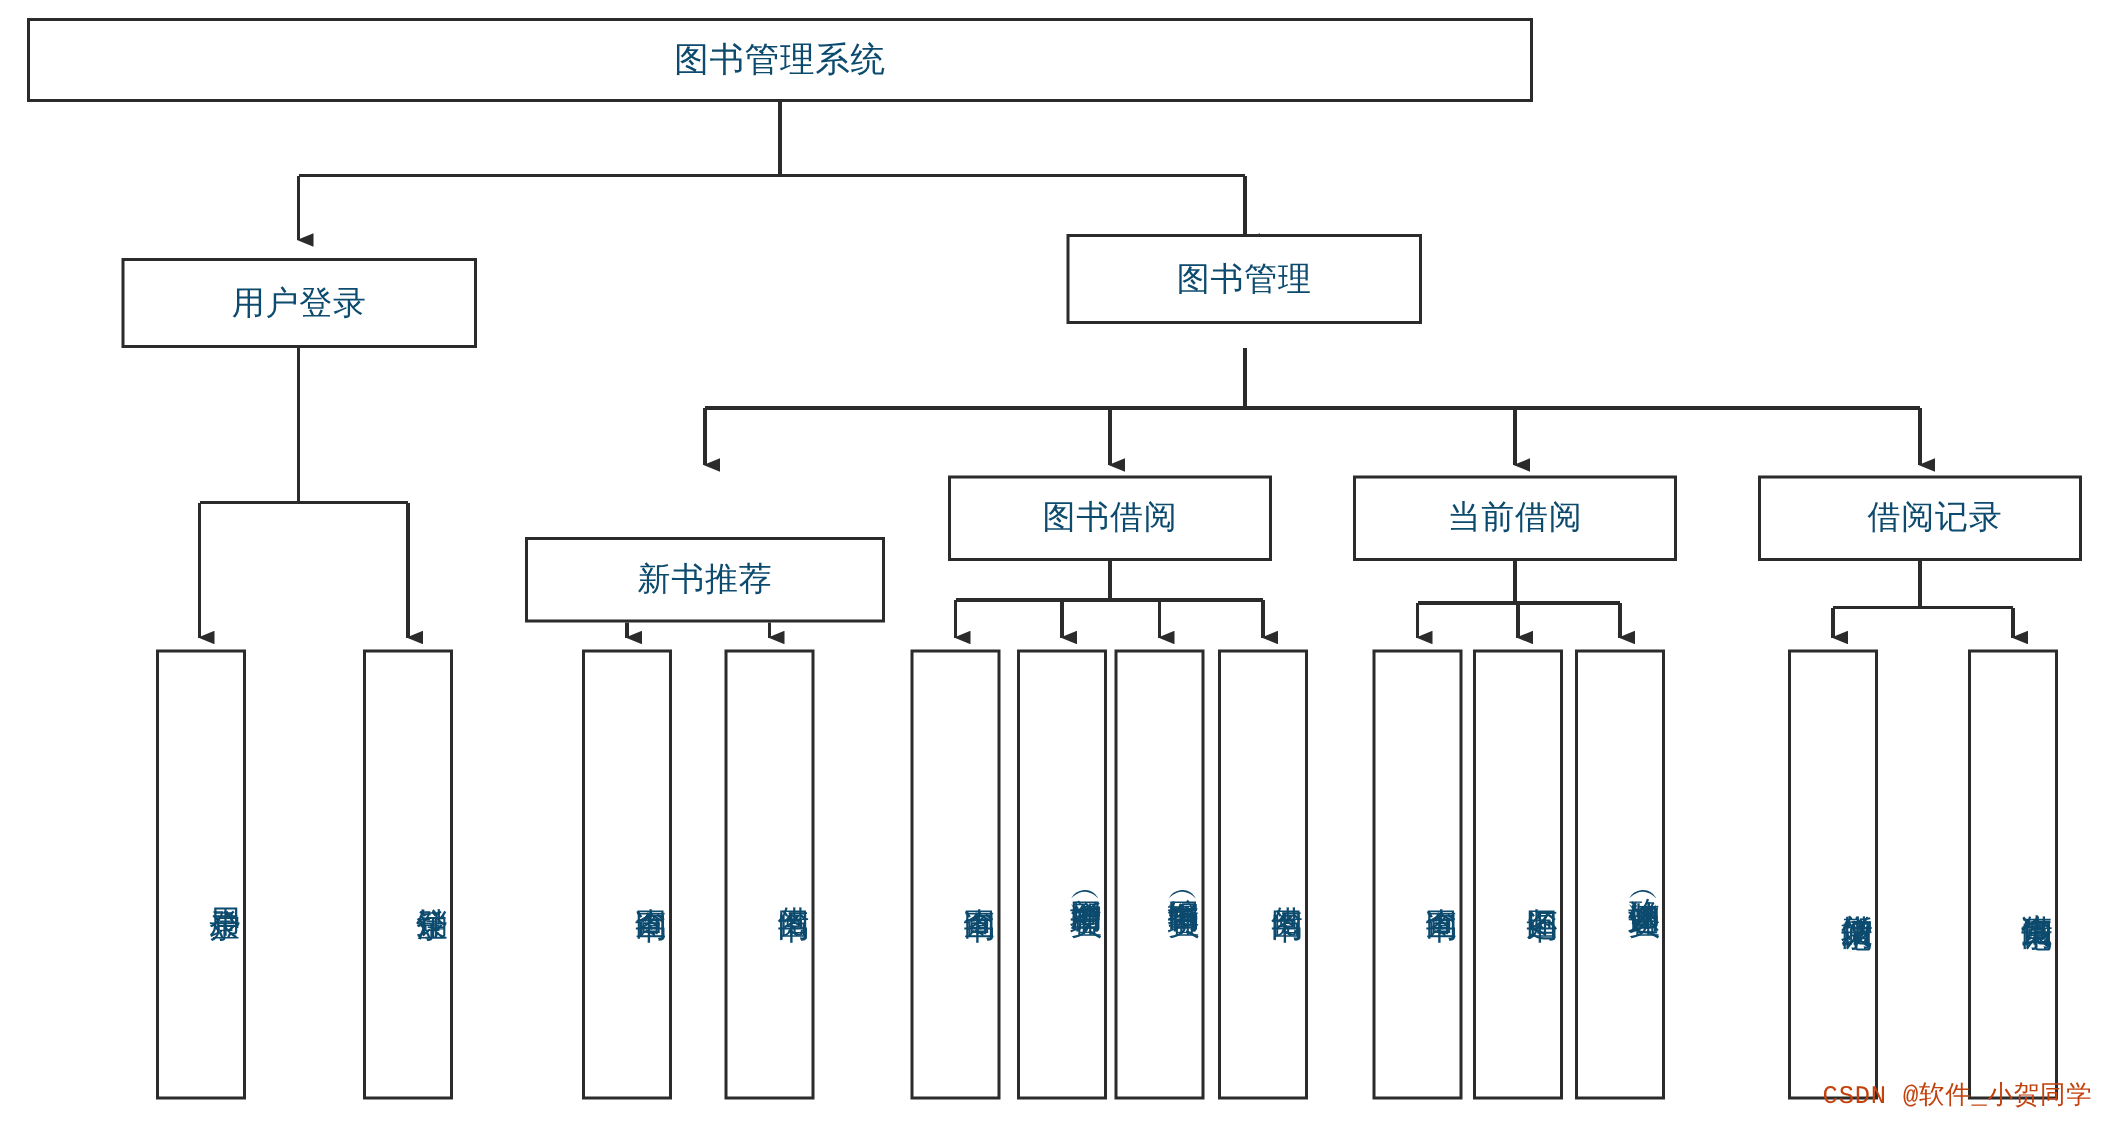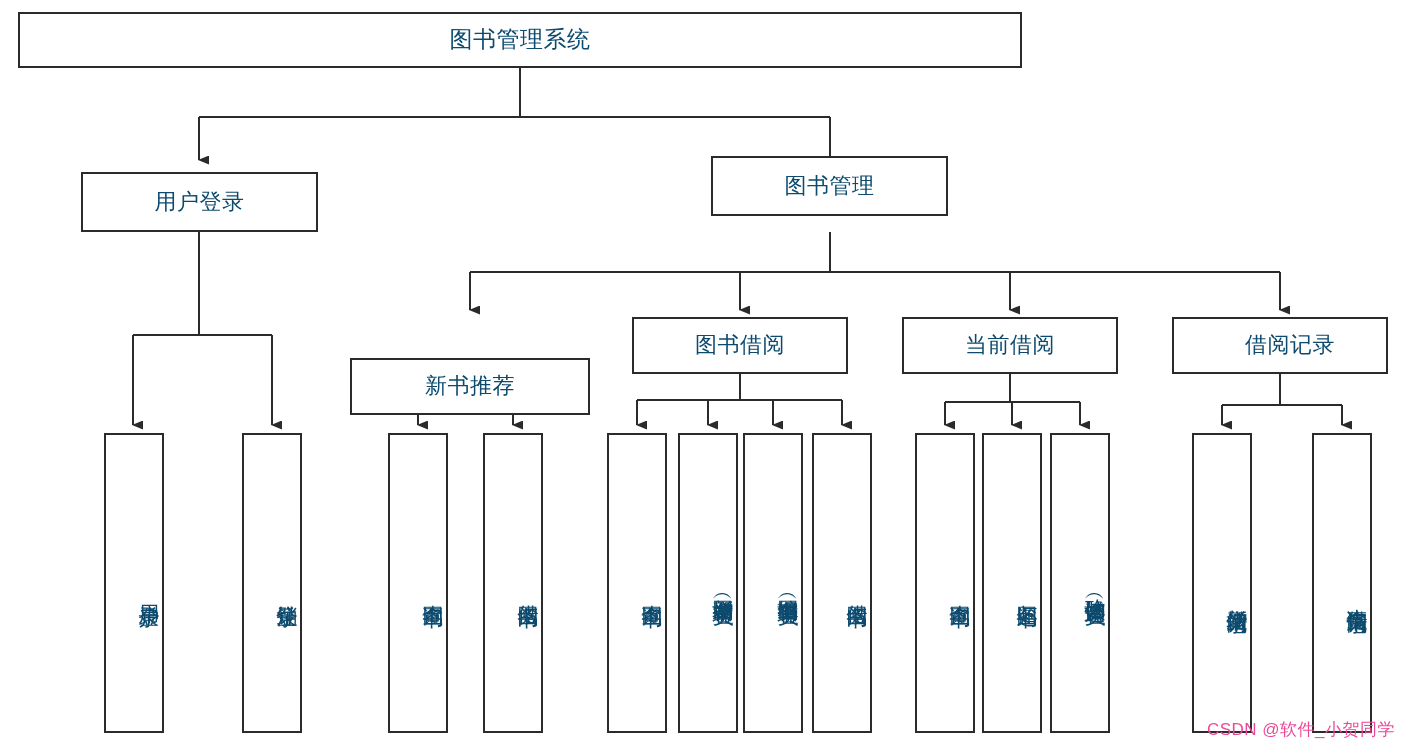--- a/index.html
+++ b/index.html
@@ -58,24 +58,24 @@
     writing-mode: vertical-rl;
     text-orientation: upright;
     display: block;
     white-space: nowrap;
   }
   .watermark {
     position: absolute;
     right: 10px;
     bottom: 6px;
     font-size: 17px;
-    color: #ec4899;
+    color: #c2410c;
     letter-spacing: 0.5px;
     white-space: nowrap;
-    font-family: Liberation Sans, sans-serif;
+    font-family: Liberation Mono, monospace;
   }
 </style>
 </head>
 <body>
 
 <div id="diagram-root">
 
   <svg id="edges-layer" viewBox="0 0 1405 747" width="1405" height="747" xmlns="http://www.w3.org/2000/svg">
     <defs>
       <marker id="arrowhead" markerWidth="9" markerHeight="11" refX="4.5" refY="10" orient="auto" markerUnits="userSpaceOnUse">

